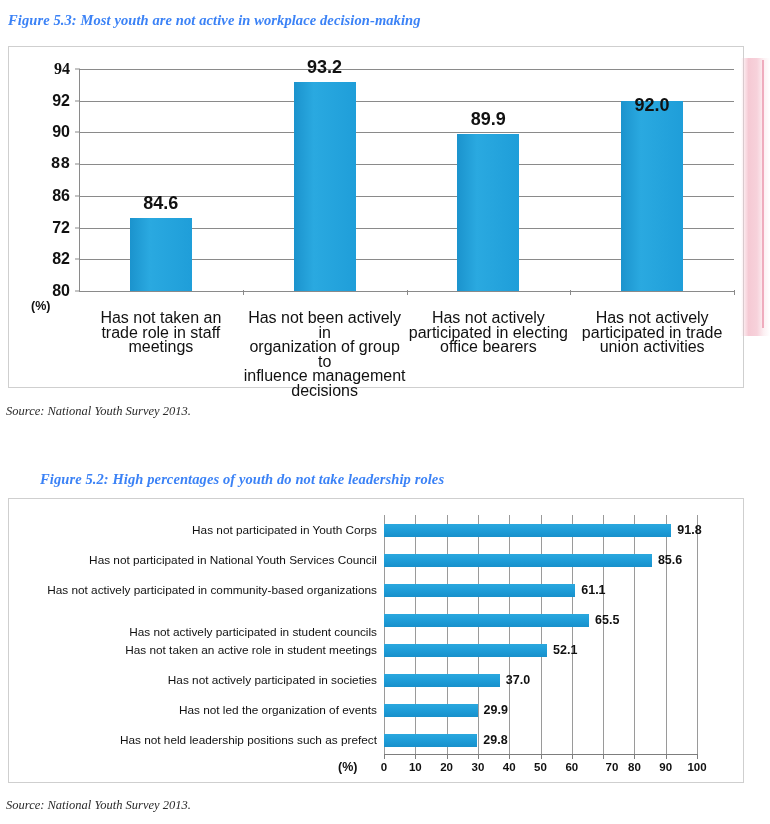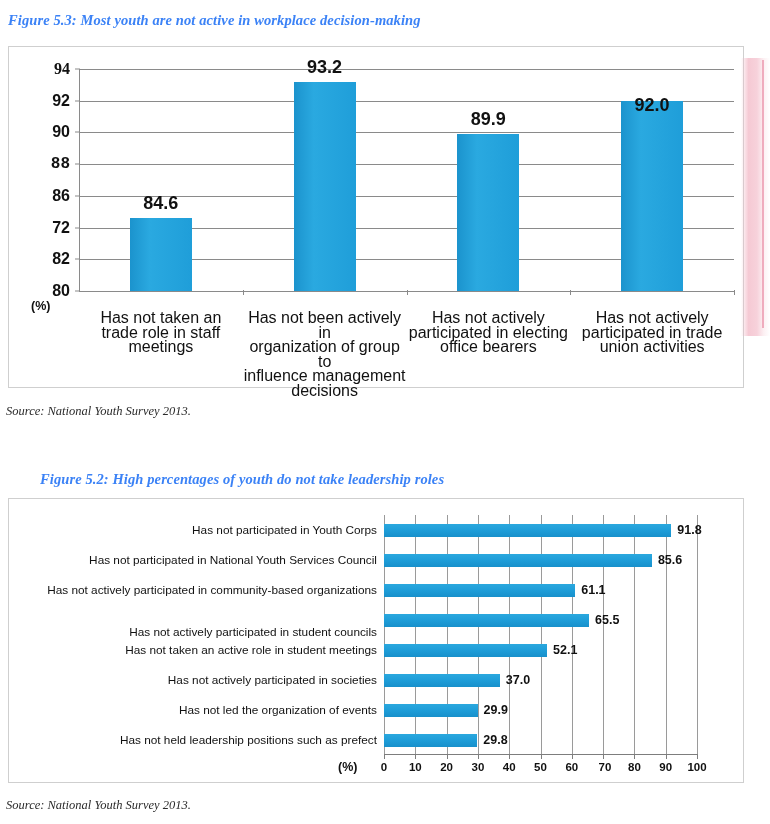--- a/index.html
+++ b/index.html
@@ -304,21 +304,21 @@
         <div class="vgrid" style="left: 125.2px;"></div>
         <div class="xtick-label52" style="left: 125.2px;">40</div>
         <div class="xtick-mark52" style="left: 125.2px;"></div>
         <div class="vgrid" style="left: 156.5px;"></div>
         <div class="xtick-label52" style="left: 156.5px;">50</div>
         <div class="xtick-mark52" style="left: 156.5px;"></div>
         <div class="vgrid" style="left: 187.8px;"></div>
         <div class="xtick-label52" style="left: 187.8px;">60</div>
         <div class="xtick-mark52" style="left: 187.8px;"></div>
         <div class="vgrid" style="left: 219.1px;"></div>
-        <div class="xtick-label52" style="left: 221px;">70</div>
+        <div class="xtick-label52" style="left: 228px;">70</div>
         <div class="xtick-mark52" style="left: 219.1px;"></div>
         <div class="vgrid" style="left: 250.4px;"></div>
         <div class="xtick-label52" style="left: 250.4px;">80</div>
         <div class="xtick-mark52" style="left: 250.4px;"></div>
         <div class="vgrid" style="left: 281.7px;"></div>
         <div class="xtick-label52" style="left: 281.7px;">90</div>
         <div class="xtick-mark52" style="left: 281.7px;"></div>
         <div class="vgrid" style="left: 313px;"></div>
         <div class="xtick-label52" style="left: 313px;">100</div>
         <div class="xtick-mark52" style="left: 313px;"></div>

